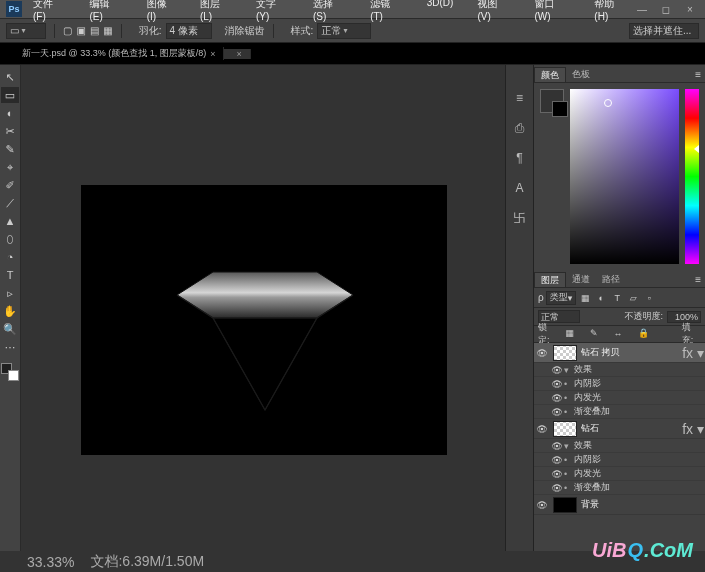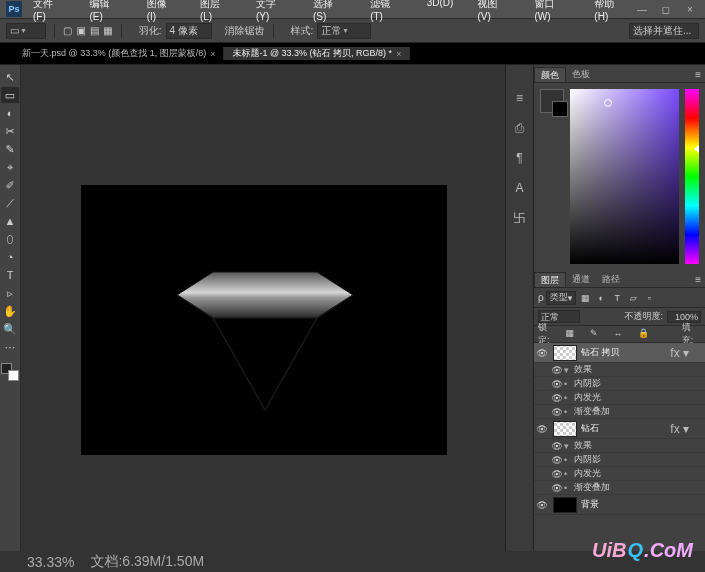--- a/index.html
+++ b/index.html
@@ -61,30 +61,30 @@
 .layer-props .pct{background:#353535;border:1px solid #2a2a2a;width:34px;text-align:right;padding:0 2px}
 .locks{height:17px;display:flex;align-items:center;padding:0 4px;gap:16px;border-bottom:1px solid #2a2a2a;font-size:9px}
 .locks .mini{width:12px;height:12px;text-align:center;color:#ccc}
 .layers-list{flex:1;overflow:auto;font-size:9px}
 .layer-row{display:flex;align-items:center;height:20px;padding:0 1px;border-bottom:1px solid #383838}
 .layer-row.selected{background:#5b5b5b}
 .layer-row .eye{width:14px;text-align:center;color:#ddd}
 .layer-row .thumb{width:24px;height:16px;background:repeating-conic-gradient(#ccc 0 25%,#fff 0 50%) 0/6px 6px;margin:0 4px;border:1px solid #222}
 .layer-row .thumb.solid{background:#000}
 .layer-row .name{flex:1;color:#eee}
-.layer-row .fx{color:#bbb;font-size:12px;padding-right:15px}
+.layer-row .fx{color:#bbb;font-size:14px;padding-right:0}
 .fx-row{height:14px;display:flex;align-items:center;padding-left:30px;color:#ccc;border-bottom:1px solid #3a3a3a}
 .fx-row .eye{width:14px;margin-left:-14px;text-align:center;color:#ddd}
 .fx-row .chev{width:10px;color:#aaa}
 
 .status{position:absolute;left:21px;bottom:0;height:20px;display:flex;align-items:center;padding:0 6px;gap:16px;color:#aaa;font-size:14px;background:#333}
 .logo{position:absolute;right:12px;bottom:10px;font-size:20px;font-weight:bold;font-style:italic;display:flex;gap:1px}
 .logo .uib{color:#f9a8d4}
 .logo .q{color:#3ac0f2}
-.logo .com{color:#f0abfc}
+.logo .com{color:#5eead4}
 </style>
 </head>
 <body>
 
 <div class="topbar">
   <div class="ps-logo">Ps</div>
   <div class="menu-items" id="menu">
       <div class="menu-item">文件(F)</div>
       <div class="menu-item">编辑(E)</div>
       <div class="menu-item">图像(I)</div>
@@ -124,21 +124,20 @@
   <div style="flex:1"></div>
   <div class="sel" style="min-width:70px">选择并遮住...</div>
 </div>
 
 <div class="doctabs" id="doctabs">
     <div class="doctab">
       <span>新一天.psd @ 33.3% (颜色查找 1, 图层蒙板/8)</span>
       <span class="cx">×</span>
     </div>
     <div class="doctab active">
-      <span>未标题-1 @ 33.3% (钻石 拷贝, RGB/8) *</span>
       <span class="cx">×</span>
     </div>
     <div class="doctab-end"></div>
   </div>
 
 <div class="frame">
   <div class="leftgutter" id="tools">
 
   <div class="tool">↖</div>
       <div class="tool active">▭</div>

